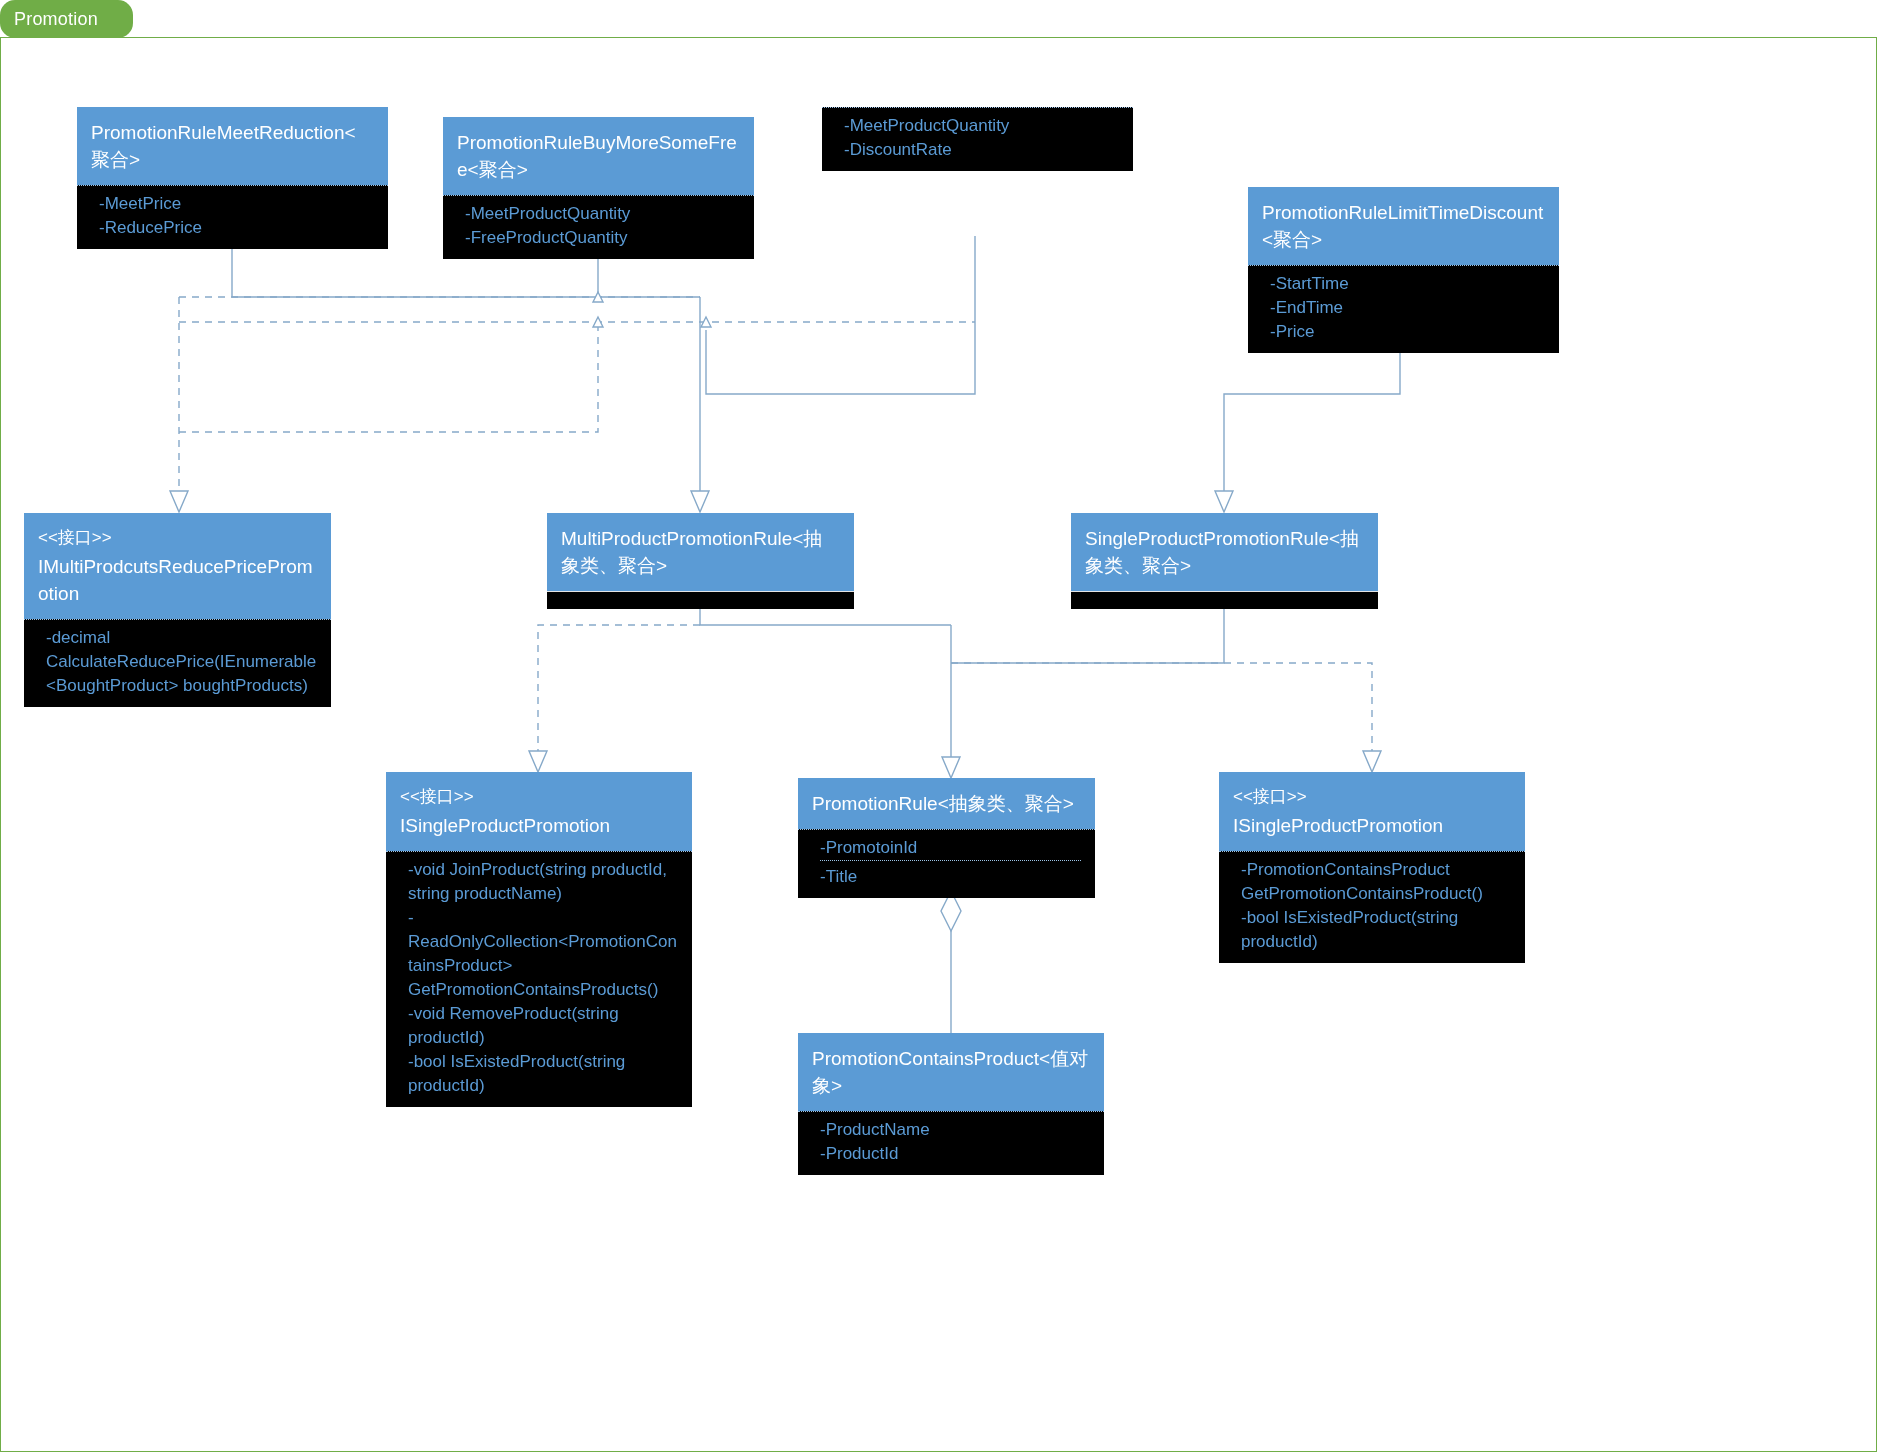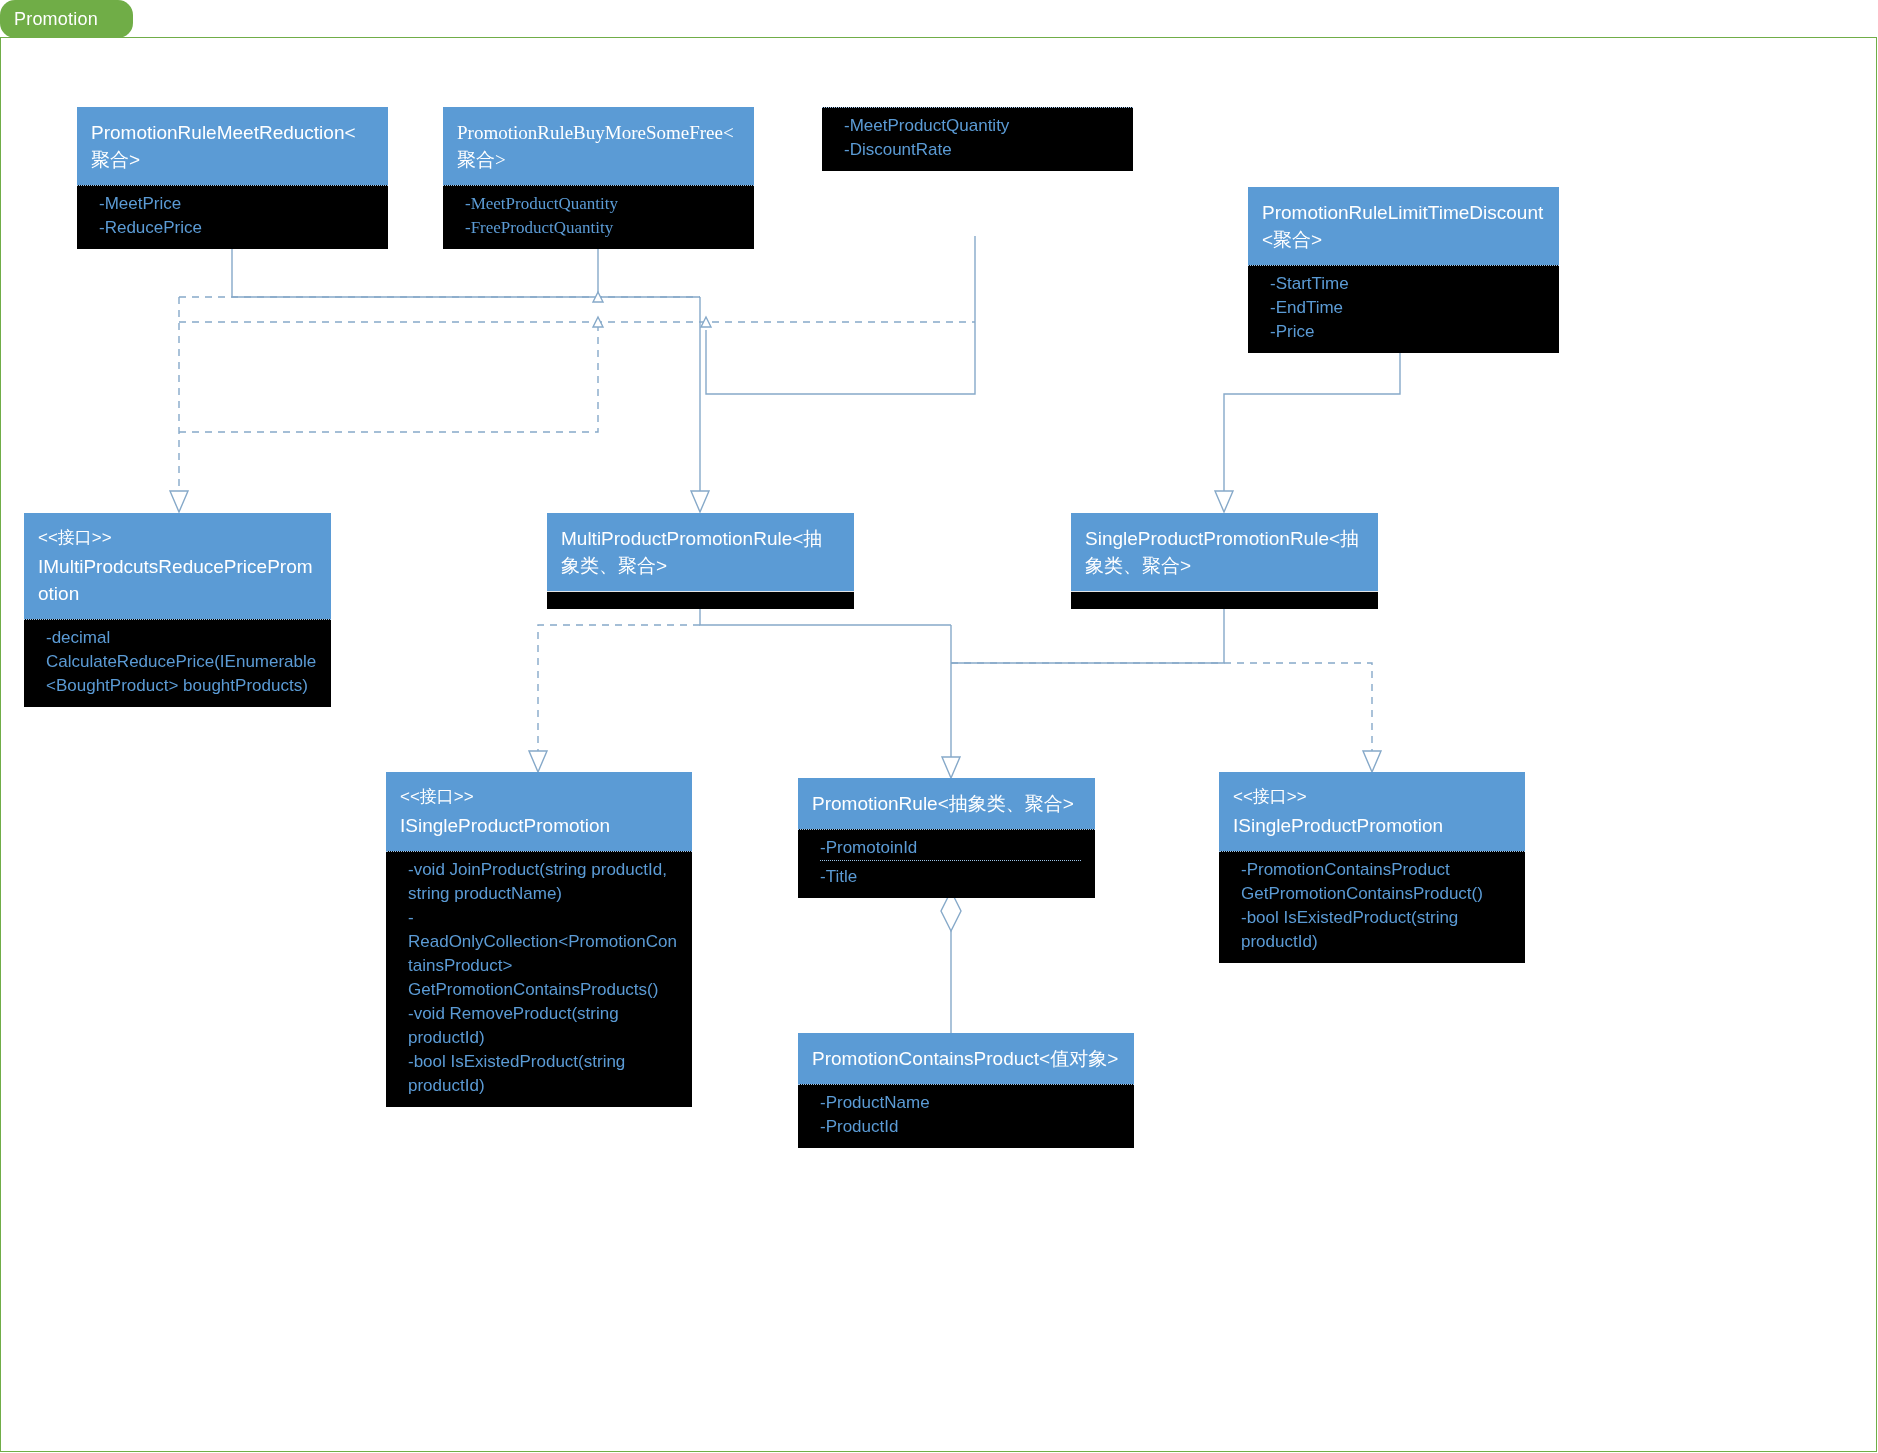--- a/index.html
+++ b/index.html
@@ -152,21 +152,21 @@
   <div class="uml" style="left:77px; top:107px; width:311px;">
     <div class="uml-head">
       <span class="cname">PromotionRuleMeetReduction&lt;聚合&gt;</span>
     </div>
     <div class="uml-body">
       <span class="row">-MeetPrice</span>
       <span class="row">-ReducePrice</span>
     </div>
   </div>
 
-  <div class="uml" style="left:443px; top:107px; width:311px;font-family:Liberation Serif, serif;">
+  <div class="uml" style="left:443px; top:117px; width:311px;">
     <div class="uml-head">
       <span class="cname">PromotionRuleBuyMoreSomeFree&lt;聚合&gt;</span>
     </div>
     <div class="uml-body">
       <span class="row">-MeetProductQuantity</span>
       <span class="row">-FreeProductQuantity</span>
     </div>
   </div>
 
   <div class="uml" style="left:822px; top:107px; width:311px;">
@@ -238,21 +238,21 @@
     <div class="uml-head">
       <span class="stereo">&lt;&lt;接口&gt;&gt;</span>
       <span class="cname">ISingleProductPromotion</span>
     </div>
     <div class="uml-body">
       <span class="row">-PromotionContainsProduct GetPromotionContainsProduct()</span>
       <span class="row">-bool IsExistedProduct(string productId)</span>
     </div>
   </div>
 
-  <div class="uml" style="left:798px; top:1033px; width:336px;">
+  <div class="uml" style="left:798px; top:1033px; width:306px;">
     <div class="uml-head">
       <span class="cname">PromotionContainsProduct&lt;值对象&gt;</span>
     </div>
     <div class="uml-body">
       <span class="row">-ProductName</span>
       <span class="row">-ProductId</span>
     </div>
   </div>
 
 </div>

